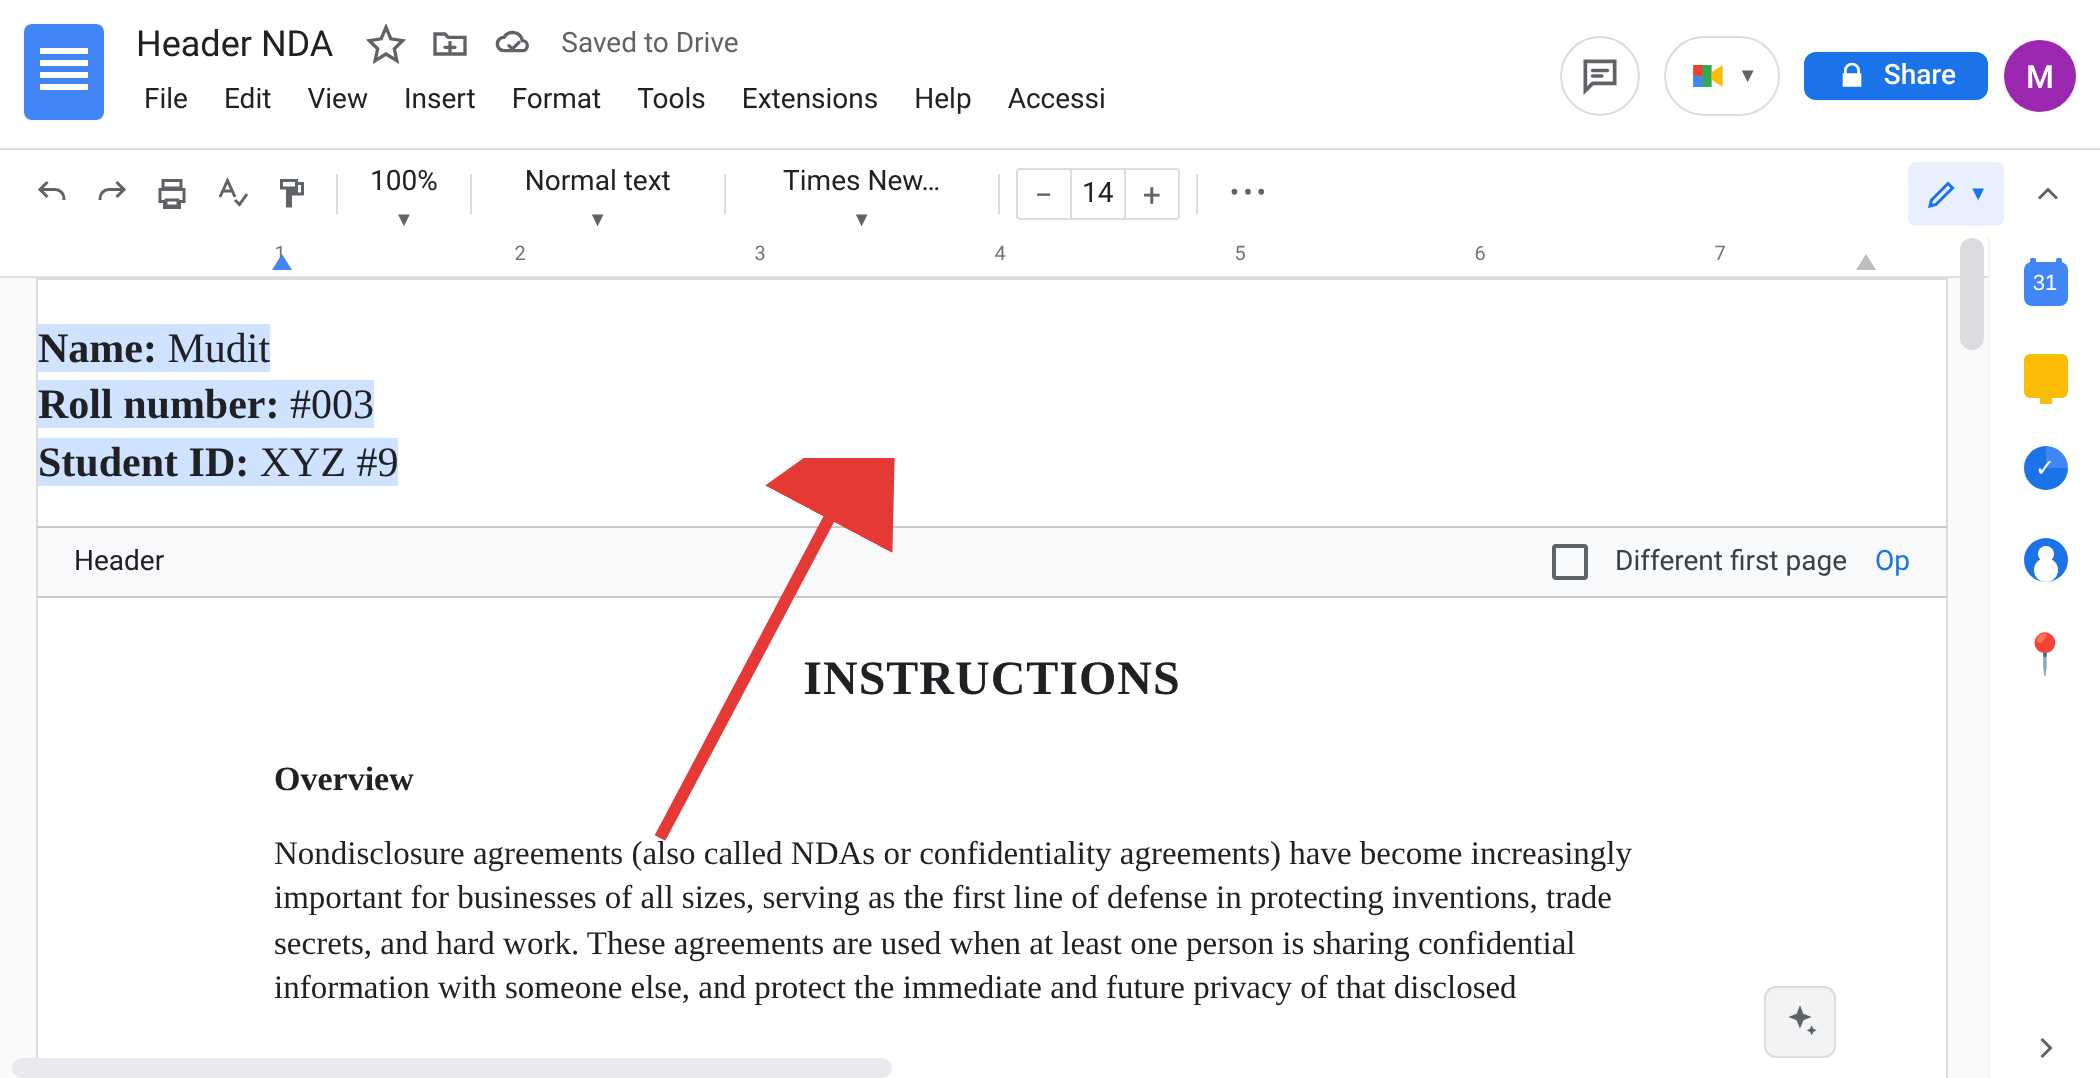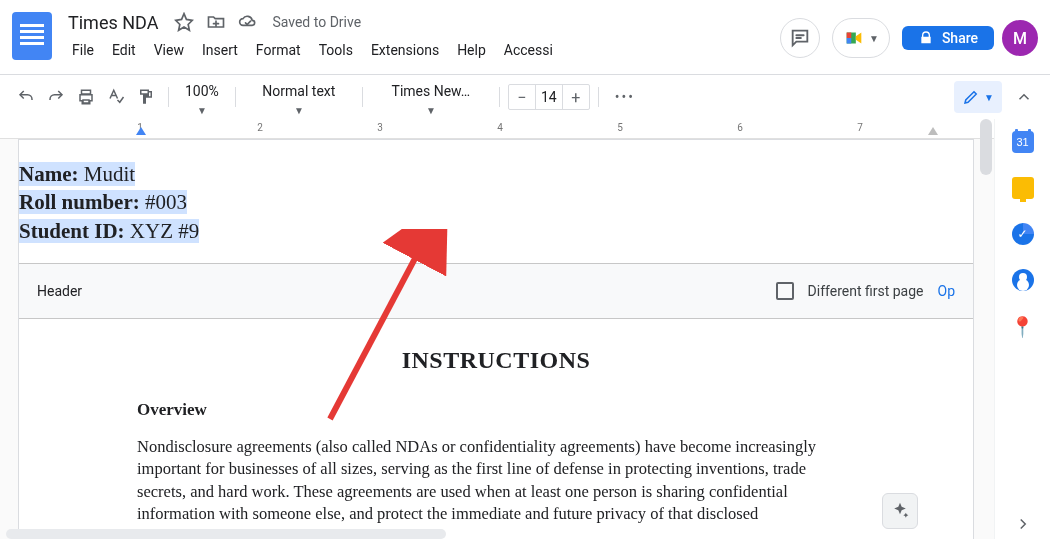--- a/index.html
+++ b/index.html
@@ -35,21 +35,21 @@
   .main { display:flex; height: calc(539px - 70px - 1px - 44px); position:relative; }
   .editor-area { flex:1; background:#fafafa; overflow:hidden; position:relative; }
   .ruler { height:20px; background:#fff; border-bottom:1px solid #e0e0e0; position:relative; font-size:10px; color:#757575; }
   .ruler-num { position:absolute; top:3px; transform:translateX(-50%); }
   .ruler .indent-left { position:absolute; top:8px; left:136px; width:0; height:0; border-left:5px solid transparent; border-right:5px solid transparent; border-bottom:8px solid #4285f4; }
   .ruler .indent-right { position:absolute; top:8px; left:928px; width:0; height:0; border-left:5px solid transparent; border-right:5px solid transparent; border-bottom:8px solid #bdbdbd; }
   .page-wrap { position:absolute; left:18px; top:20px; right:20px; bottom:-100px; background:#fff; border:1px solid #dadce0; }
   .hdr-content { font-family: "Times New Roman", Times, serif; text-align:left; padding: 20px 0 18px 0; font-size:21px; line-height:1.35; }
   .hdr-content .sel { background:#cfe2ff; }
   .hdr-content b { font-weight:bold; }
-  .hdr-bar { display:flex; align-items:center; justify-content:space-between; border-top:1px solid #c7c7c7; border-bottom:1px solid #c7c7c7; background:#f8f9fa; height:56px; padding: 4px 18px; font-size:14px; }
+  .hdr-bar { display:flex; align-items:center; justify-content:space-between; border-top:1px solid #c7c7c7; border-bottom:1px solid #c7c7c7; background:#f8f9fa; height:36px; padding: 4px 18px; font-size:14px; }
   .hdr-bar-right { display:flex; align-items:center; gap:14px; }
   .chk { width:18px; height:18px; border:2px solid #5f6368; border-radius:2px; display:inline-block; }
   .hdr-bar .dfp { color:#3c4043; }
   .hdr-bar .opt { color:#1a73e8; }
   .body-content { font-family: "Times New Roman", Times, serif; padding: 28px 118px 0 118px; }
   .body-title { text-align:center; font-size:24px; font-weight:bold; margin-bottom: 26px; letter-spacing:0.5px; }
   .body-sub { font-size:17px; font-weight:bold; margin-bottom:16px; }
   .body-para { font-size:16.5px; line-height:1.35; }
   .scroll-track { position:absolute; right:2px; top:0; bottom:0; width:12px; }
   .scroll-thumb { position:absolute; right:0; top:0; width:12px; height:56px; background:#dadce0; border-radius:6px; }
@@ -71,21 +71,21 @@
   svg { display:block; }
   .trunc-cover { position:absolute; left:656px; top:0; width:52px; height:68px; background:#fff; }
 </style>
 </head>
 <body>
 
 <div class="titlebar">
   <div class="docs-icon"></div>
   <div class="title-col">
     <div class="title-row">
-      <span class="doc-title">Times NDA</span>
+      <span class="doc-title">Header NDA</span>
       <span class="title-icon">
         <svg width="20" height="20" viewBox="0 0 24 24" fill="none" stroke="#5f6368" stroke-width="2">
             <path d="M12 2l2.9 6.9L22 10l-5 4.9 1.5 7.1L12 18l-6.5 4 1.5-7.1L2 10l7.1-1.1z"></path>
           </svg>
       </span>
       <span class="title-icon">
         <svg width="20" height="20" viewBox="0 0 24 24" fill="none" stroke="#5f6368" stroke-width="2">
             <path d="M3 6h6l2 2h10v10H3z"></path>
             <path d="M12 11v6m-3-3h6" stroke-linecap="round"></path>
           </svg>

